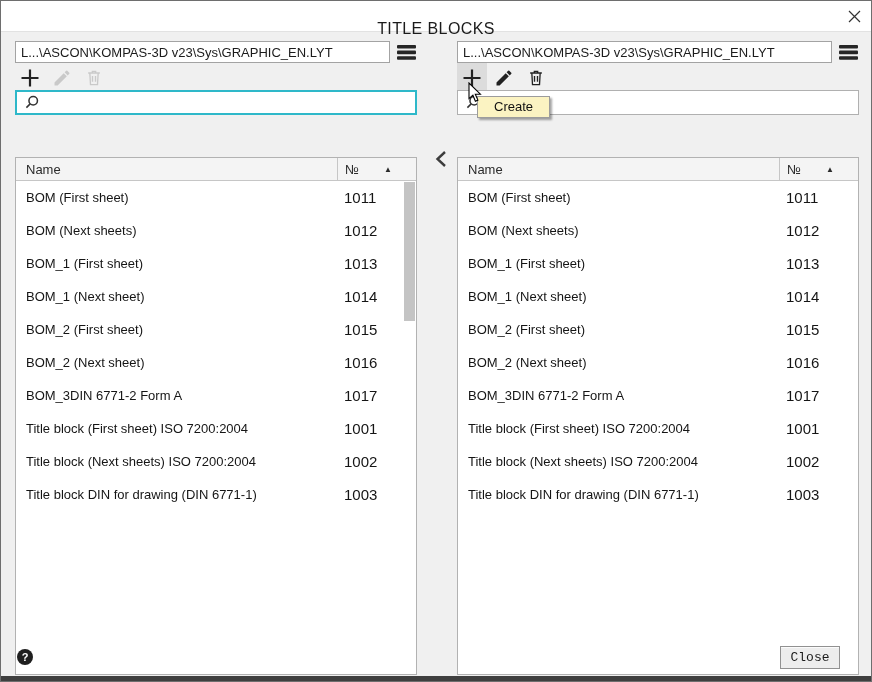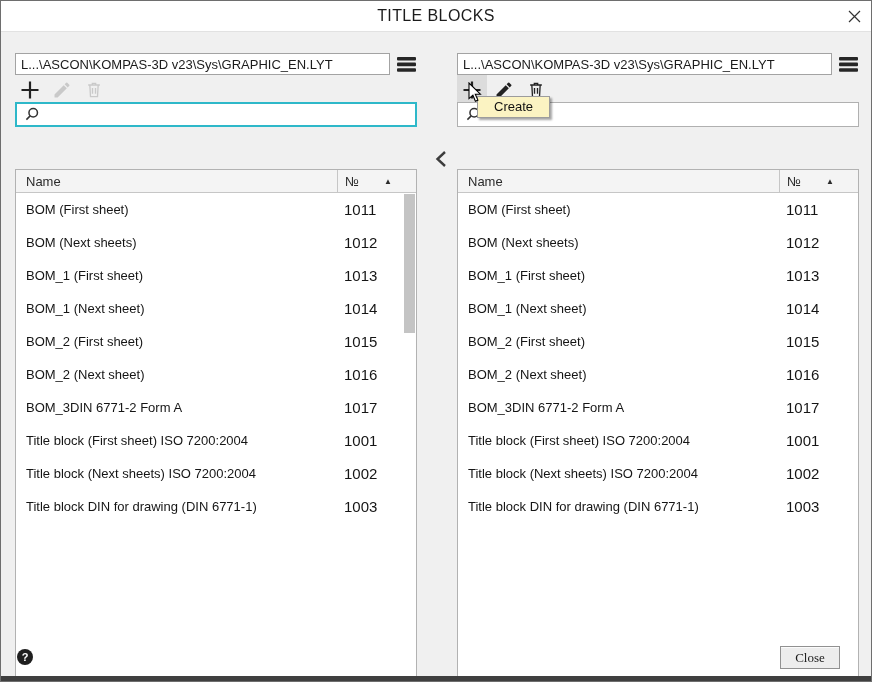--- a/index.html
+++ b/index.html
@@ -1,25 +1,25 @@
 <!DOCTYPE html>
 <html><head>
 <meta charset="utf-8">
 <style>
   * { margin:0; padding:0; box-sizing:border-box; }
   html,body { width:872px; height:682px; font-family:"Liberation Sans", sans-serif; background:#fff; }
   .dialog { position:relative; width:872px; height:682px; background:#f0f0f0; border:1px solid #6e6e6e; overflow:hidden; }
 
   
   .titlebar { position:absolute; left:0; top:0; right:0; height:31px; background:#ffffff; border-bottom:1px solid #e2e2e2; }
-  .title { position:absolute; left:0; right:0; top:0; height:31px; line-height:30px; text-align:center; font-size:16px; letter-spacing:.4px; color:#1b1b1b; }
+  .title { position:absolute; left:0; right:0; top:13px; height:31px; line-height:30px; text-align:center; font-size:16px; letter-spacing:.4px; color:#1b1b1b; }
   .close-x { position:absolute; right:9px; top:8px; width:15px; height:15px; cursor:default; }
 
   
-  .panel { position:absolute; top:52px; width:381px; height:598px; }
+  .panel { position:absolute; top:40px; width:381px; height:598px; }
   .panel.left { left:14px; }
   .panel.right { left:456px; }
 
   .path-input { position:absolute; left:0; top:0; width:375px; height:22px; border:1px solid #a3a3a3; background:#fff; font-family:"Liberation Sans",sans-serif; font-size:13px; color:#1b1b1b; padding:0 5px; }
   .menu-btn { position:absolute; left:381px; top:2px; width:21px; height:19px; display:flex; align-items:center; justify-content:center; }
 
   .toolbar { position:absolute; left:0; top:22px; height:31px; width:200px; display:flex; }
   .icon-btn { width:30px; height:30px; margin-right:2px; display:flex; align-items:center; justify-content:center; color:#222; }
   .icon-btn.hovered { background:#dcdcdc; }
   .icon-btn.disabled { color:#c9c9c9; }
@@ -42,21 +42,21 @@
   .vscroll-thumb { position:absolute; left:388px; top:24px; width:11px; height:139px; background:#c4c4c4; }
 
   .collapse-btn { position:absolute; left:426px; top:144px; width:26px; height:28px; display:flex; align-items:center; justify-content:center; }
 
   
   .tooltip { position:absolute; left:476px; top:95px; height:22px; padding:0 16px; background:#fbf3c2; border:1px solid #9c9c9c; font-size:13px; color:#111; line-height:20px; box-shadow:2px 2px 2px rgba(0,0,0,.35); z-index:30; }
   .cursor { position:absolute; left:467px; top:81px; z-index:40; }
 
   
   .help-btn { position:absolute; left:16px; top:648px; width:16px; height:16px; border-radius:50%; background:#1f1f1f; color:#fff; font-size:11px; font-weight:bold; text-align:center; line-height:16px; }
-  .close-btn { position:absolute; left:779px; top:645px; width:60px; height:23px; background:#ededed; border:1px solid #919191; box-shadow:inset 0 1px 0 #fbfbfb; font-family:Liberation Serif, serif; font-size:13px; color:#1b1b1b; text-align:center; line-height:21px; }
+  .close-btn { position:absolute; left:779px; top:645px; width:60px; height:23px; background:#ededed; border:1px solid #919191; box-shadow:inset 0 1px 0 #fbfbfb; font-family:Liberation Mono, monospace; font-size:13px; color:#1b1b1b; text-align:center; line-height:21px; }
   .bottom-band { position:absolute; left:0; right:0; bottom:0; height:5px; background:#3f3f3f; }
 
   svg { display:block; }
 </style>
 </head>
 <body>
 
 <div class="dialog">
 
   <div class="titlebar">

